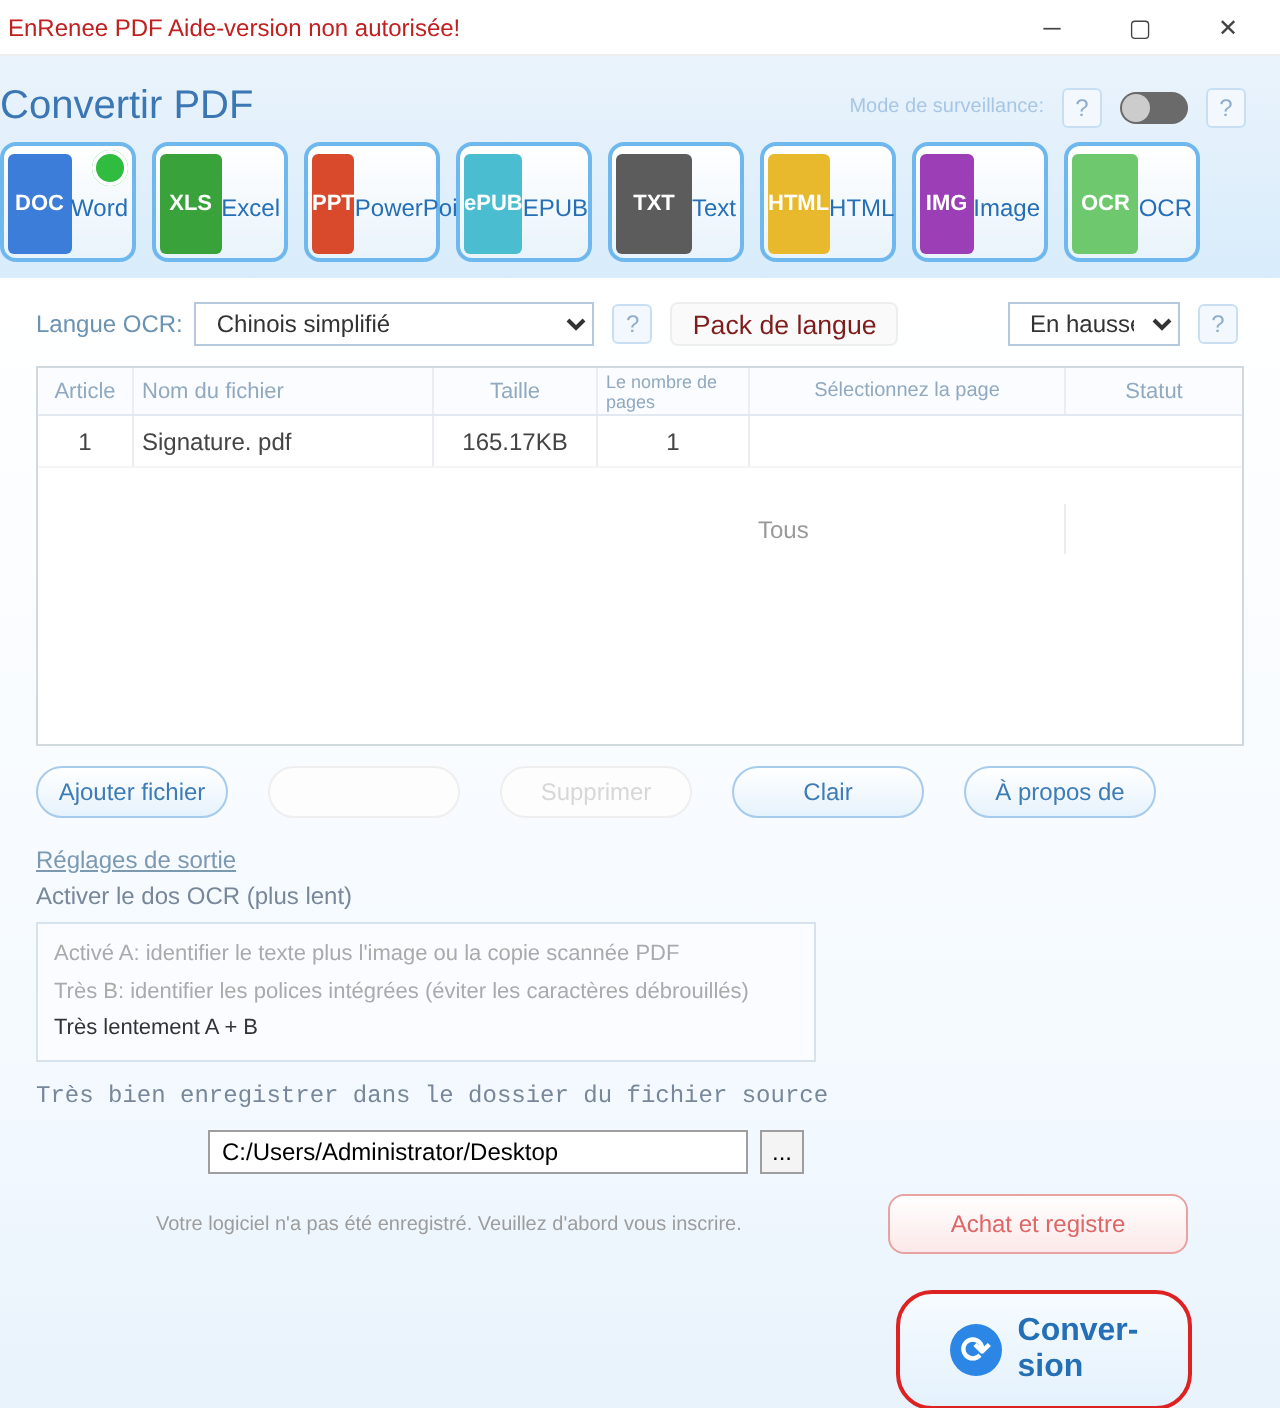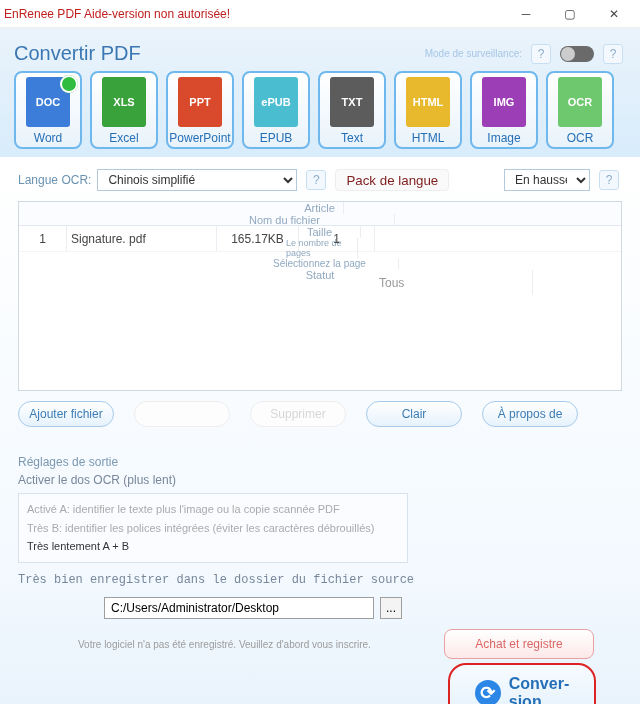--- a/index.html
+++ b/index.html
@@ -2,30 +2,30 @@
 <html><head>
 <meta charset="utf-8">
 <style>
 * { box-sizing: border-box; margin: 0; padding: 0; font-family: Arial, sans-serif; }
 body { width: 640px; height: 704px; background: #fff; font-size: 12px; overflow: hidden; }
 
 .titlebar { height: 28px; background: #fff; display: flex; align-items: center; padding: 0 4px; border-bottom: 1px solid #eee; }
 .titlebar .title { color: #c02020; font-size: 12px; flex: 1; }
 .titlebar .ctrl { width: 44px; height: 28px; display: flex; align-items: center; justify-content: center; color: #444; cursor: pointer; }
 
-.header { background: linear-gradient(#eaf3fb, #d8ecfb); padding: 14px 14px 8px 14px; }
+.header { background: linear-gradient(#eaf3fb, #d8ecfb); padding: 14px 14px 8px 0; }
 .header-top { display: flex; align-items: center; margin-bottom: 6px; }
 .header-title { color: #3b77b3; font-size: 20px; flex: 1; }
 .mode-label { color: #a7c6e6; font-size: 10px; margin-right: 6px; line-height: 1.1; }
 .help-btn { width: 20px; height: 20px; border: 1px solid #c8dff3; background: #f2f8fd; border-radius: 3px; color: #8fadcc; font-size: 12px; display: inline-flex; align-items: center; justify-content: center; margin: 0 3px; cursor: pointer; }
 .toggle { width: 34px; height: 16px; border-radius: 8px; background: #6a6a6a; margin: 0 6px; position: relative; }
 .toggle::after { content: ""; position: absolute; width: 14px; height: 14px; border-radius: 50%; background: #ccc; left: 1px; top: 1px; }
 
 .formats { display: flex; gap: 8px; }
-.format { width: 68px; border: 2px solid #6fb8ee; border-radius: 8px; background: linear-gradient(#ffffff,#e9f3fb); display: flex; flex-direction: column; align-items: center; padding: 4px 2px 2px; cursor: pointer; position: relative; }
+.format { width: 68px; border: 2px solid #6fb8ee; border-radius: 8px; background: linear-gradient(#ffffff,#e9f3fb); display: flex; flex-direction: row; align-items: center; padding: 4px 2px 2px; cursor: pointer; position: relative; }
 .format-icon { width: 44px; height: 50px; display: flex; align-items: center; justify-content: center; border-radius: 3px; color: #fff; font-size: 11px; font-weight: bold; }
 .format-label { color: #256fb6; font-size: 12px; margin-top: 4px; }
 .format.sel::after { content: ""; position: absolute; right: 2px; top: 2px; width: 18px; height: 18px; border-radius: 50%; background: #2fbc3f; box-shadow: 0 0 0 2px #fff inset; }
 .fi-word { background: #3b7dd8; }
 .fi-excel { background: #3aa23a; }
 .fi-ppt { background: #d84a2b; }
 .fi-epub { background: #4bbdd0; }
 .fi-txt { background: #5c5c5c; }
 .fi-html { background: #e8b82d; }
 .fi-img { background: #9c3fb6; }
@@ -35,36 +35,36 @@
 
 .ocr-row { display: flex; align-items: center; gap: 6px; margin-bottom: 10px; }
 .ocr-label { color: #6a92b1; font-size: 12px; }
 .select { height: 22px; border: 1px solid #b5c9dc; background: #fff; padding: 0 6px; font-size: 12px; color: #333; }
 .sel1 { width: 200px; }
 .sel2 { width: 86px; }
 .ghost-btn { height: 22px; padding: 0 10px; border: 1px solid #eee; background: #fafafa; color: #7f1d1d; border-radius: 4px; }
 
 .table { border: 1px solid #d0d8e0; background: #fff; height: 190px; }
 .thead, .trow { display: flex; }
-.thead { background: #fafcff; border-bottom: 1px solid #e2e8ef; height: 24px; align-items: center; color: #91a9c0; font-size: 11px; flex-direction: column; }
+.thead { background: #fafcff; border-bottom: 1px solid #e2e8ef; height: 24px; align-items: center; color: #91a9c0; font-size: 11px; }
 .th, .td { border-right: 1px solid #eaeef3; display: flex; align-items: center; justify-content: center; height: 100%; padding: 0 4px; }
 .c1 { width: 48px; }
 .c2 { width: 150px; justify-content: flex-start; }
 .c3 { width: 82px; }
 .c4 { width: 76px; }
 .c5 { width: 158px; justify-content: flex-start; }
 .c6 { flex: 1; border-right: 0; }
 .trow { height: 26px; font-size: 12px; color: #444; border-bottom: 1px solid #f4f4f4; }
 .trow .c5 { color: #999; margin-top: 44px; }
 
 .btn-row { display: flex; gap: 20px; margin-top: 10px; }
 .btn { height: 26px; width: 96px; border: 1px solid #a7cbec; border-radius: 13px; background: linear-gradient(#ffffff,#e6f2fc); color: #3d7cb5; font-size: 12px; display: inline-flex; align-items: center; justify-content: center; cursor: pointer; }
 .btn.faded { color: #d7d7d7; border-color: #eee; background: #fdfdfd; }
 
-.settings-title { color: #7c99b2; font-size: 12px; margin-top: 28px; }
+.settings-title { color: #7c99b2; font-size: 12px; margin-top: 14px; text-decoration: underline; }
 .settings-sub { color: #78879a; font-size: 12px; margin-top: 4px; }
 .settings-box { border: 1px solid #d8e2ec; background: #fafcff; margin-top: 6px; padding: 6px 8px; width: 390px; }
 .sline { font-size: 11px; color: #aaa; line-height: 1.7; }
 .sline.on { color: #333; }
 
 .save-row { display: flex; align-items: center; gap: 6px; margin-top: 10px; }
 .path-input { width: 270px; height: 22px; border: 1px solid #9e9e9e; padding: 0 6px; font-size: 12px; }
 .browse { width: 22px; height: 22px; border: 1px solid #9e9e9e; background: #f4f4f4; font-size: 12px; }
 
 .convert { position: absolute; right: 44px; top: 506px; width: 148px; height: 60px; border: 2px solid #d22; border-radius: 18px; background: linear-gradient(#f6fbff,#e4f1fc); display: flex; align-items: center; justify-content: center; color: #256fb6; font-weight: bold; font-size: 16px; cursor: pointer; }

